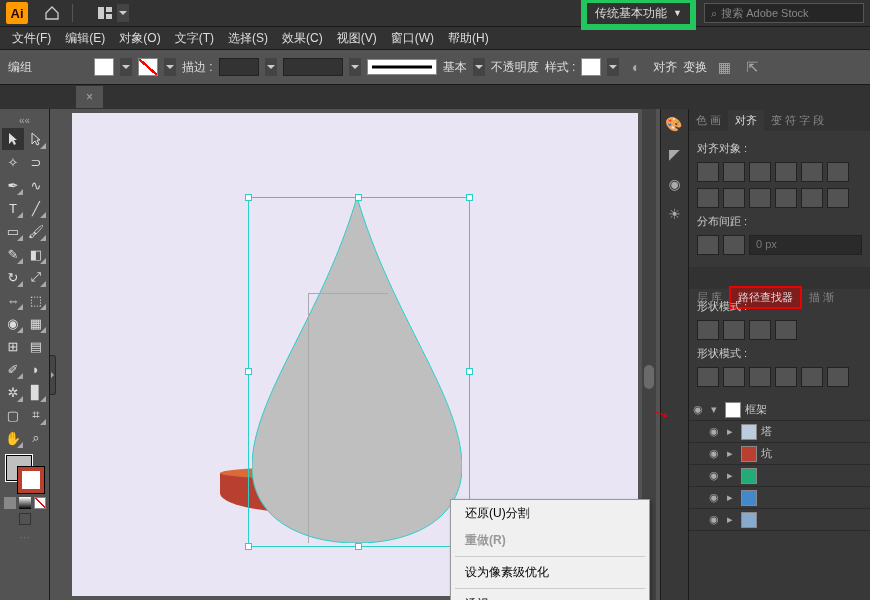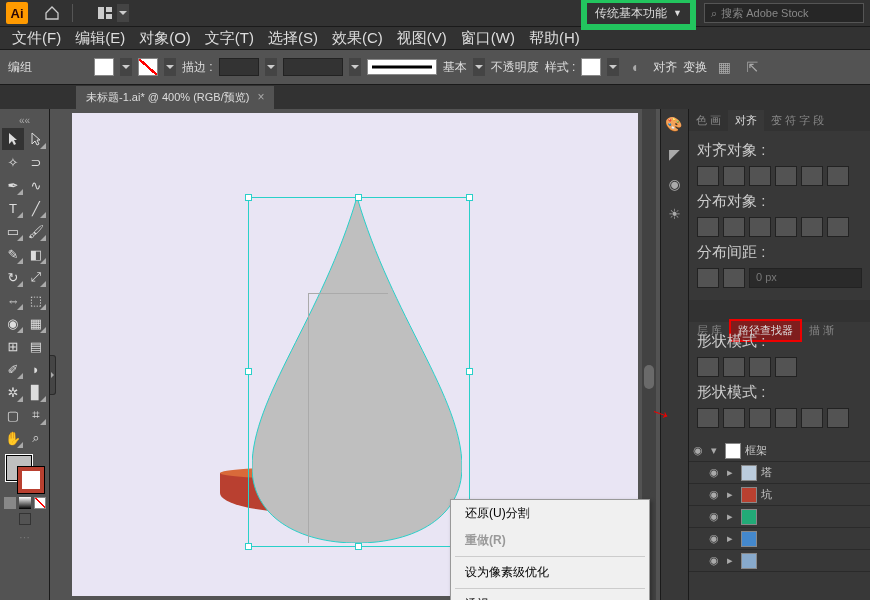--- a/index.html
+++ b/index.html
@@ -4,21 +4,21 @@
 <style>
 * { margin: 0; padding: 0; box-sizing: border-box; font-family: "Microsoft YaHei", sans-serif; }
 body { background: #323232; width: 870px; height: 600px; overflow: hidden; position: relative; }
 .topbar { height: 27px; background: #323232; display: flex; align-items: center; padding: 0 6px; border-bottom: 1px solid #1a1a1a; }
 .ai-logo { width: 22px; height: 22px; background: #ff9a00; color: #2d0606; font-weight: bold; font-size: 13px; display: flex; align-items: center; justify-content: center; border-radius: 2px; }
 .topbar .ico { width: 24px; height: 20px; margin-left: 12px; display: flex; align-items: center; justify-content: center; color: #ccc; }
 .topbar .sep { width: 1px; height: 18px; background: #555; margin: 0 8px; }
 .ws-label { color: #ddd; font-size: 12px; margin-left: auto; padding: 2px 8px; border: 6px solid #22c55e; display: flex; align-items: center; gap: 6px; }
 .search-box { margin-left: 8px; background: #262626; border: 1px solid #555; height: 20px; width: 160px; display: flex; align-items: center; padding: 0 6px; color: #888; font-size: 11px; gap: 4px; }
 .menubar { height: 22px; display: flex; align-items: center; padding: 0 6px; gap: 2px; }
-.menubar span { color: #ddd; font-size: 15px; padding: 2px 6px; }
+.menubar span { color: #ddd; font-size: 12px; padding: 2px 6px; }
 .ctrlbar { height: 36px; background: #535353; border-top: 1px solid #1a1a1a; border-bottom: 1px solid #1a1a1a; display: flex; align-items: center; padding: 0 8px; gap: 6px; }
 .ctrlbar .lbl { color: #ddd; font-size: 12px; }
 .swatch { width: 20px; height: 18px; border: 1px solid #888; }
 .swatch.white { background: #fff; }
 .swatch.nostroke { background: #fff; position: relative; }
 .swatch.nostroke::after { content: ""; position: absolute; inset: 0; background: linear-gradient(to top right, transparent 45%, red 45%, red 55%, transparent 55%); }
 .dd { width: 12px; height: 18px; background: #444; display: flex; align-items: center; justify-content: center; }
 .dd::after { content: ""; border: 4px solid transparent; border-top-color: #ccc; margin-top: 3px; }
 .numbox { width: 40px; height: 18px; background: #333; border: 1px solid #222; }
 .stroke-preview { width: 70px; height: 16px; background: #fff; border: 1px solid #888; position: relative; }
@@ -53,21 +53,21 @@
 .cm-sep { height: 1px; background: #ccc; margin: 2px 4px; }
 .right-dock { width: 28px; background: #383838; border-left: 1px solid #1a1a1a; display: flex; flex-direction: column; align-items: center; padding-top: 6px; gap: 12px; }
 .right-dock div { width: 18px; height: 18px; color: #aaa; display: flex; align-items: center; justify-content: center; font-size: 14px; }
 .panels { width: 182px; background: #383838; border-left: 1px solid #1a1a1a; font-size: 11px; color: #ccc; overflow: hidden; }
 .panel-tabs { display: flex; background: #323232; height: 22px; align-items: center; }
 .panel-tabs span { padding: 3px 7px; color: #888; }
 .panel-tabs span.active { background: #383838; color: #ddd; }
 .panel-section { padding: 6px 8px; }
 .panel-row { display: flex; gap: 4px; margin: 6px 0; }
 .align-btn { width: 22px; height: 20px; background: #535353; border: 1px solid #222; }
-.section-label { color: #ccc; font-size: 15px; margin: 4px 0; }
+.section-label { color: #ccc; font-size: 11px; margin: 4px 0; }
 .pf-tabs { display: flex; background: #323232; height: 22px; align-items: center; }
 .pf-tabs span { padding: 3px 8px; color: #888; margin-top: 39px; }
 .pf-tabs span.hl { background: #7f1d1d; color: #ddd; outline: 2px solid #e00; outline-offset: -1px; }
 .layer-row { display: flex; align-items: center; height: 22px; gap: 4px; padding: 0 4px; border-bottom: 1px solid #2a2a2a; }
 .layer-row .eye { width: 14px; color: #aaa; }
 .layer-row .thumb { width: 16px; height: 16px; background: #ddd; border: 1px solid #888; }
 .layer-row .disclosure { color: #aaa; width: 10px; }
 .arrow { position: absolute; left: 650px; top: 396px; color: #e00; font-size: 24px; transform: rotate(20deg); z-index: 5; pointer-events: none; }
 .arrow::after { content: "→"; font-weight: bold; }
 .scrollbar-v { position: absolute; right: 4px; top: 0; bottom: 0; width: 14px; background: #424242; }
@@ -137,21 +137,20 @@
     <div class="dd"></div>
   <div class="ctrl-ico">◐</div>
   <span class="lbl">对齐</span>
   <span class="lbl">变换</span>
   <div class="ctrl-ico">▦</div>
   <div class="ctrl-ico">⇱</div>
 </div>
 
 <div class="tab-strip">
   <div class="doc-tab">
-    <span>未标题-1.ai* @ 400% (RGB/预览)</span>
       <span class="x">×</span>
   </div>
 </div>
 
 <div class="main">
   <div class="toolbox">
     <div style="text-align:center;color:#aaa;font-size:10px;margin-bottom:2px">««</div>
     <div class="tool-grid">
       <div class="tool sel">
           <svg width="12" height="14">
@@ -258,21 +257,20 @@
     <div class="panel-section">
       <div class="section-label">对齐对象 :</div>
       <div class="panel-row">
         <div class="align-btn"></div>
           <div class="align-btn"></div>
           <div class="align-btn"></div>
         <div class="align-btn"></div>
           <div class="align-btn"></div>
           <div class="align-btn"></div>
       </div>
-      <div class="section-label">分布对象 :</div>
       <div class="panel-row">
         <div class="align-btn"></div>
           <div class="align-btn"></div>
           <div class="align-btn"></div>
         <div class="align-btn"></div>
           <div class="align-btn"></div>
           <div class="align-btn"></div>
       </div>
       <div class="section-label">分布间距 :</div>
       <div class="panel-row">

